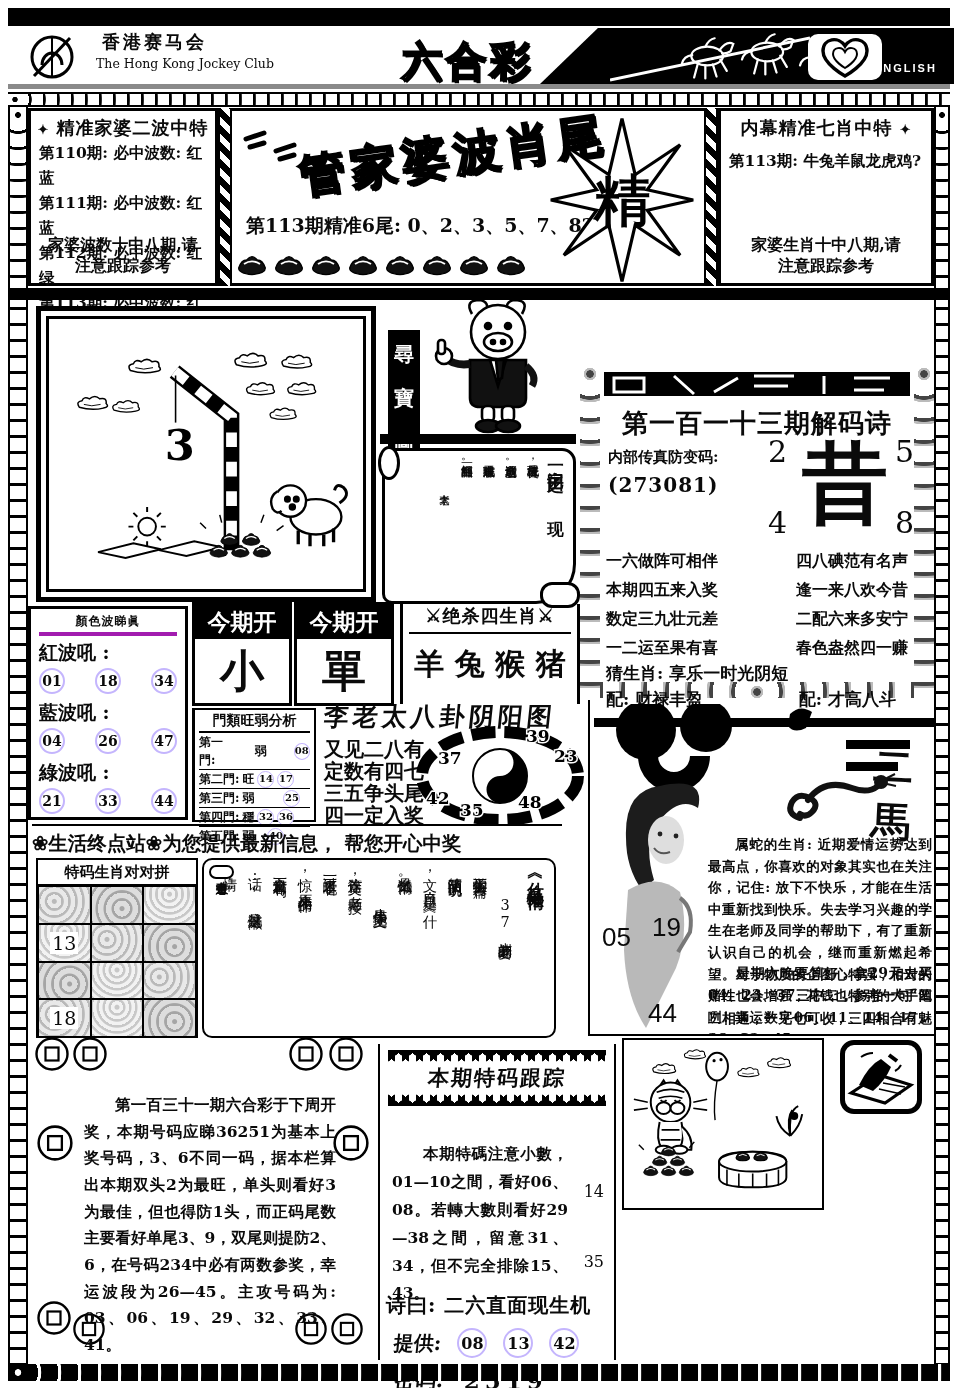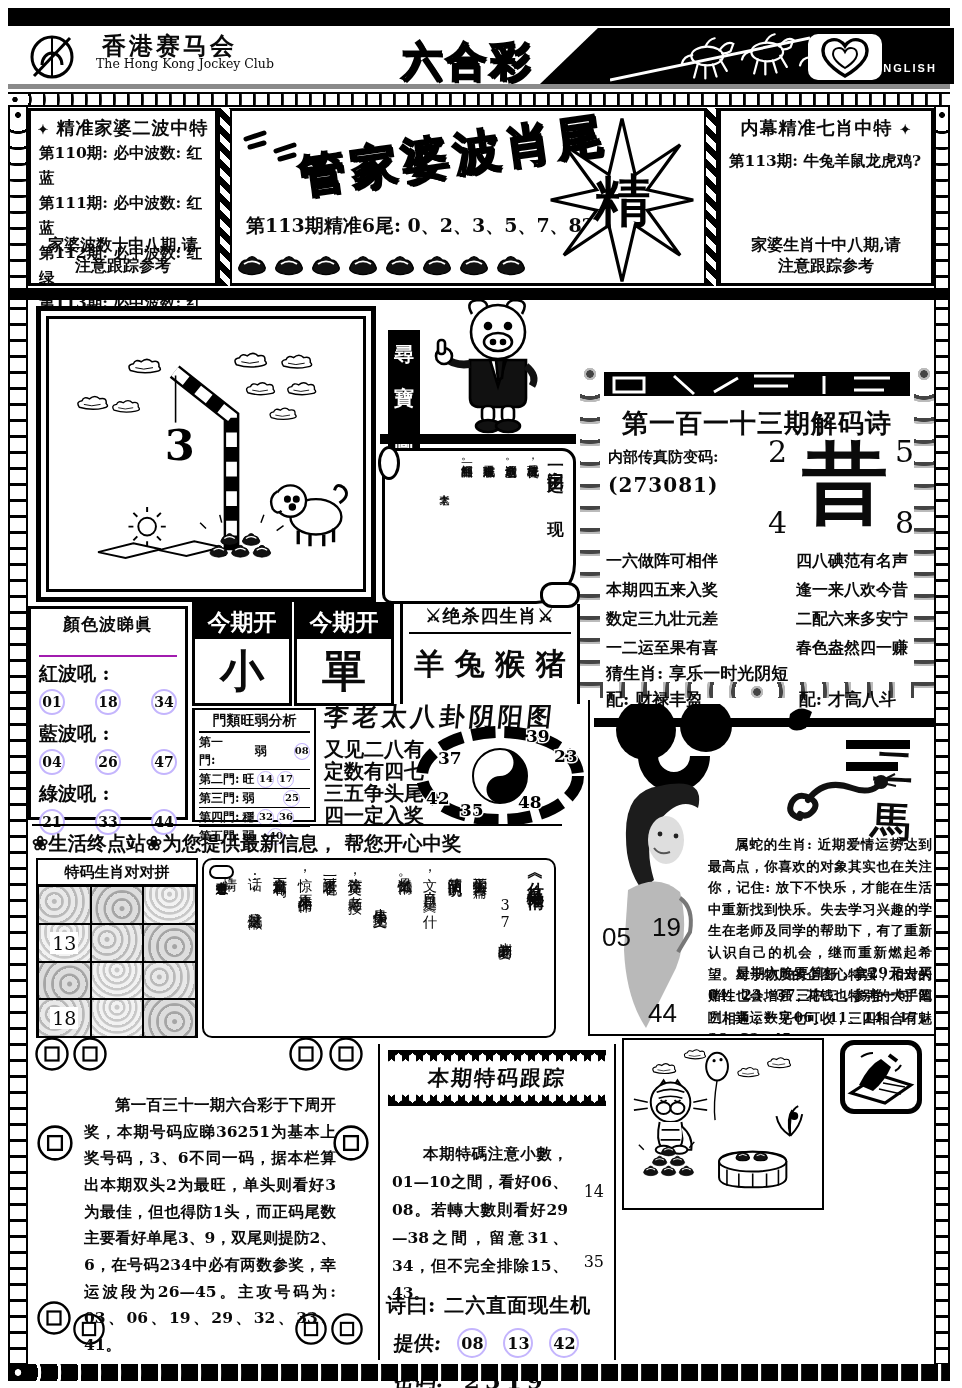--- a/index.html
+++ b/index.html
@@ -72,21 +72,21 @@
   </svg>
 
   <div class="abs band-black" style="left:8px;top:8px;width:942px;height:18px"></div>
 
   <svg class="abs" style="left:24px;top:32px" width="56" height="50" viewBox="0 0 56 50">
     <circle cx="28" cy="25" r="20" fill="#fff" stroke="#000" stroke-width="3"></circle>
     <path d="M18 33 a10 12 0 1 1 20 0" fill="none" stroke="#000" stroke-width="3"></path>
     <path d="M10 44 L46 6" stroke="#000" stroke-width="3"></path>
     <path d="M28 5 L28 45" stroke="#000" stroke-width="2"></path>
   </svg>
-  <div class="abs b" style="left:102px;top:30px;font-size:24px;letter-spacing:3px">香港赛马会</div>
+  <div class="abs b" style="left:102px;top:30px;font-size:18px;letter-spacing:3px">香港赛马会</div>
   <div class="abs" style="left:96px;top:56px;font-size:12.5px">The Hong Kong Jockey Club</div>
 
   <div class="abs band-black" style="left:540px;top:28px;width:414px;height:56px;clip-path:polygon(14% 0,100% 0,100% 100%,0 100%)"></div>
   <div class="abs outline xb" style="left:402px;top:34px;font-size:40px;letter-spacing:4px">六合彩</div>
 
   <svg class="abs" style="left:610px;top:28px" width="200" height="56" viewBox="0 0 200 56">
     <use href="#horse" x="0" y="0"></use>
     <use href="#horse" x="60" y="-4"></use>
     <use href="#horse" x="118" y="2"></use>
     <path d="M0 52 L200 10" stroke="#fff" stroke-width="3"></path>
@@ -308,21 +308,21 @@
     </div>
 
     <div class="abs b" style="left:26px;top:298px;font-size:17px">猜生肖: 享乐一时光阴短</div>
     <div class="abs b" style="left:26px;top:324px;width:290px;display:flex;justify-content:space-between;font-size:17px">
       <span>配: 财禄丰盈</span>
       <span>配: 才高八斗</span>
     </div>
   </div>
 
   <div class="abs frame3" style="left:28px;top:606px;width:160px;height:214px;padding:4px 8px">
-    <div class="xb ctr" style="font-size:17px;letter-spacing:1px;border-bottom:2px solid #a21caf;padding-bottom:19px">顏色波睇眞</div>
+    <div class="xb ctr" style="font-size:12px;letter-spacing:1px;border-bottom:4px solid #a21caf;padding-bottom:2px">顏色波睇眞</div>
     <div style="font-size:19px;font-weight:bold;margin-top:4px">紅波吼 :</div>
     <div style="display:flex;justify-content:space-between;margin-top:2px">
       <span class="circ c26">01</span>
       <span class="circ c26">18</span>
       <span class="circ c26">34</span>
     </div>
     <div style="font-size:19px;font-weight:bold;margin-top:6px">藍波吼 :</div>
     <div style="display:flex;justify-content:space-between;margin-top:2px">
       <span class="circ c26">04</span>
       <span class="circ c26">26</span>

